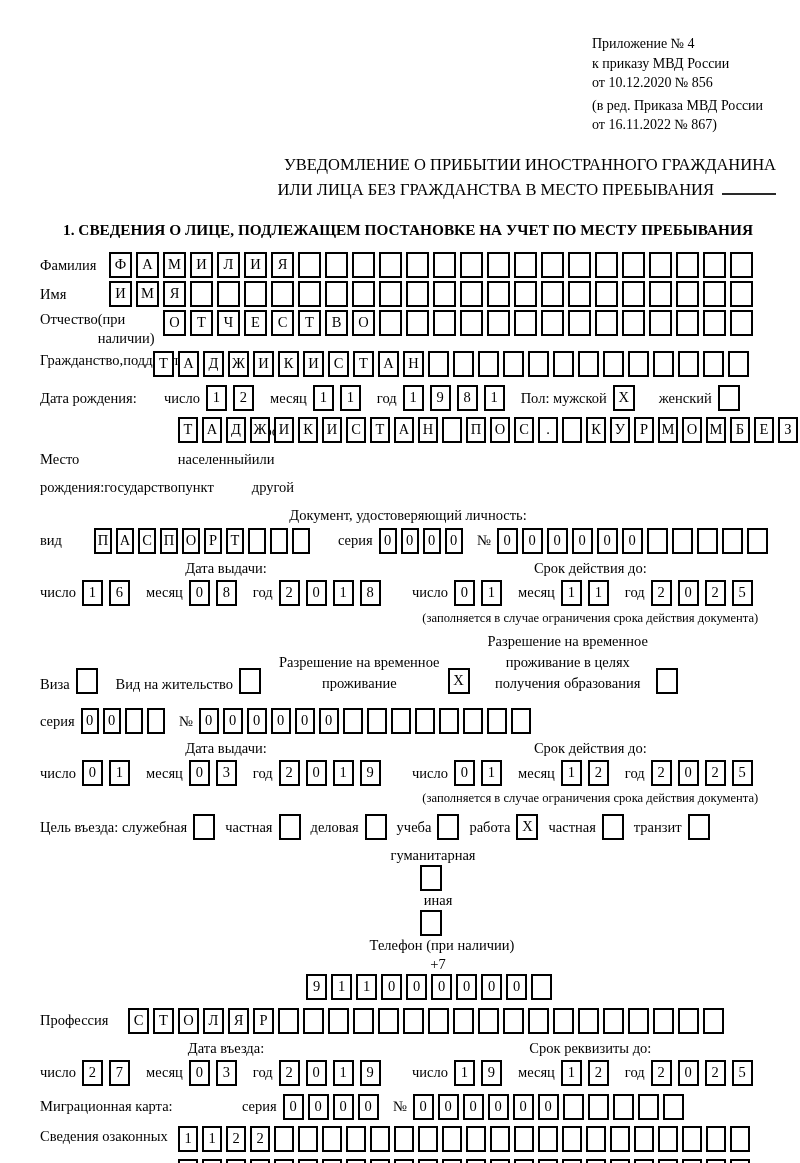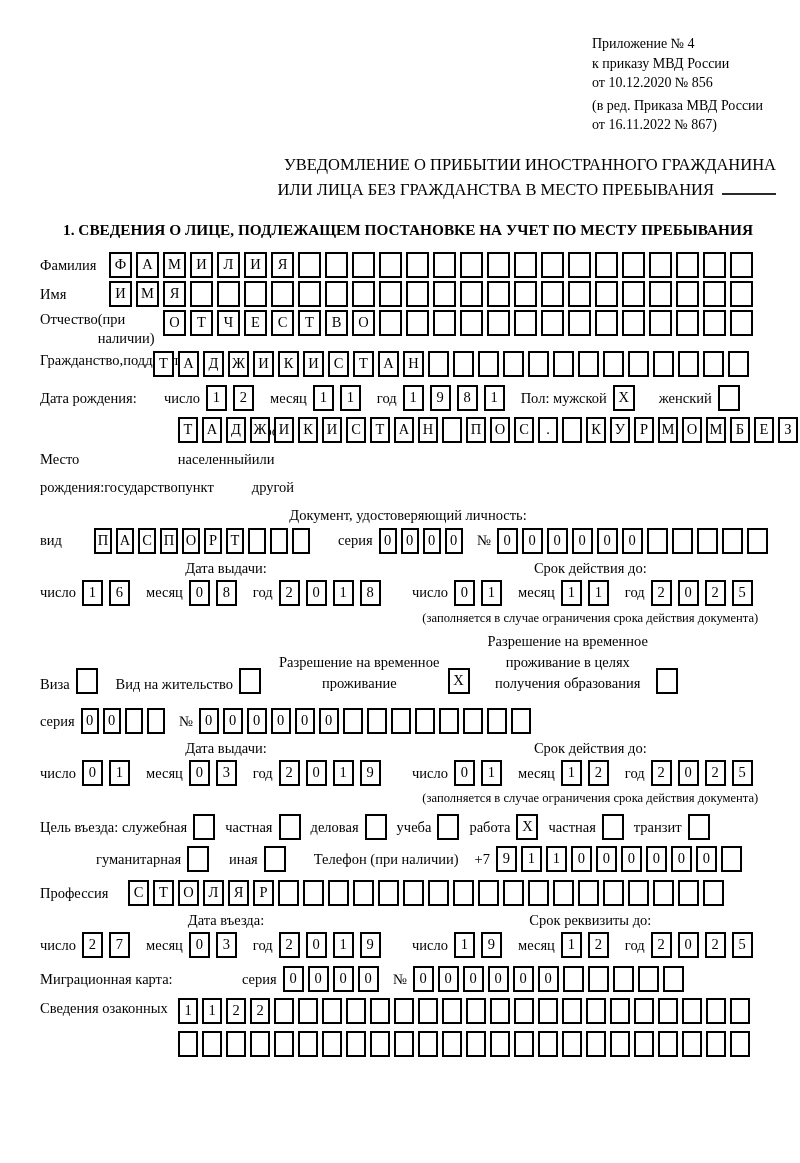--- a/index.html
+++ b/index.html
@@ -49,21 +49,21 @@
   .date-col.left { width:372px; }
   .date-title { text-align:center; margin-bottom:2px; }
   .note { font-size:12.6px; margin-top:4px; text-align:center; }
 
   .para { margin-top:8px; line-height:1.75; }
 
   .permit-row { display:flex; align-items:flex-end; margin-top:5px; }
   .permit-row .lbl { margin-right:6px; }
   .multi { display:flex; flex-direction:column; text-align:center; line-height:1.45; }
 
-  .indent { margin-left:56px; }
+  .indent { margin-left:56px;flex-direction:column; }
 
   .repcol { display:flex; flex-direction:column; }
   .repcol .boxes { margin-bottom:7px; }
   .rep-labels { line-height:21.5px; }
   .mt6 { margin-top:6px; } .mt8 { margin-top:8px; } .mt12 { margin-top:12px; } .mt14 { margin-top:14px; }
 </style>
 </head>
 <body>
 
 <div class="page">

